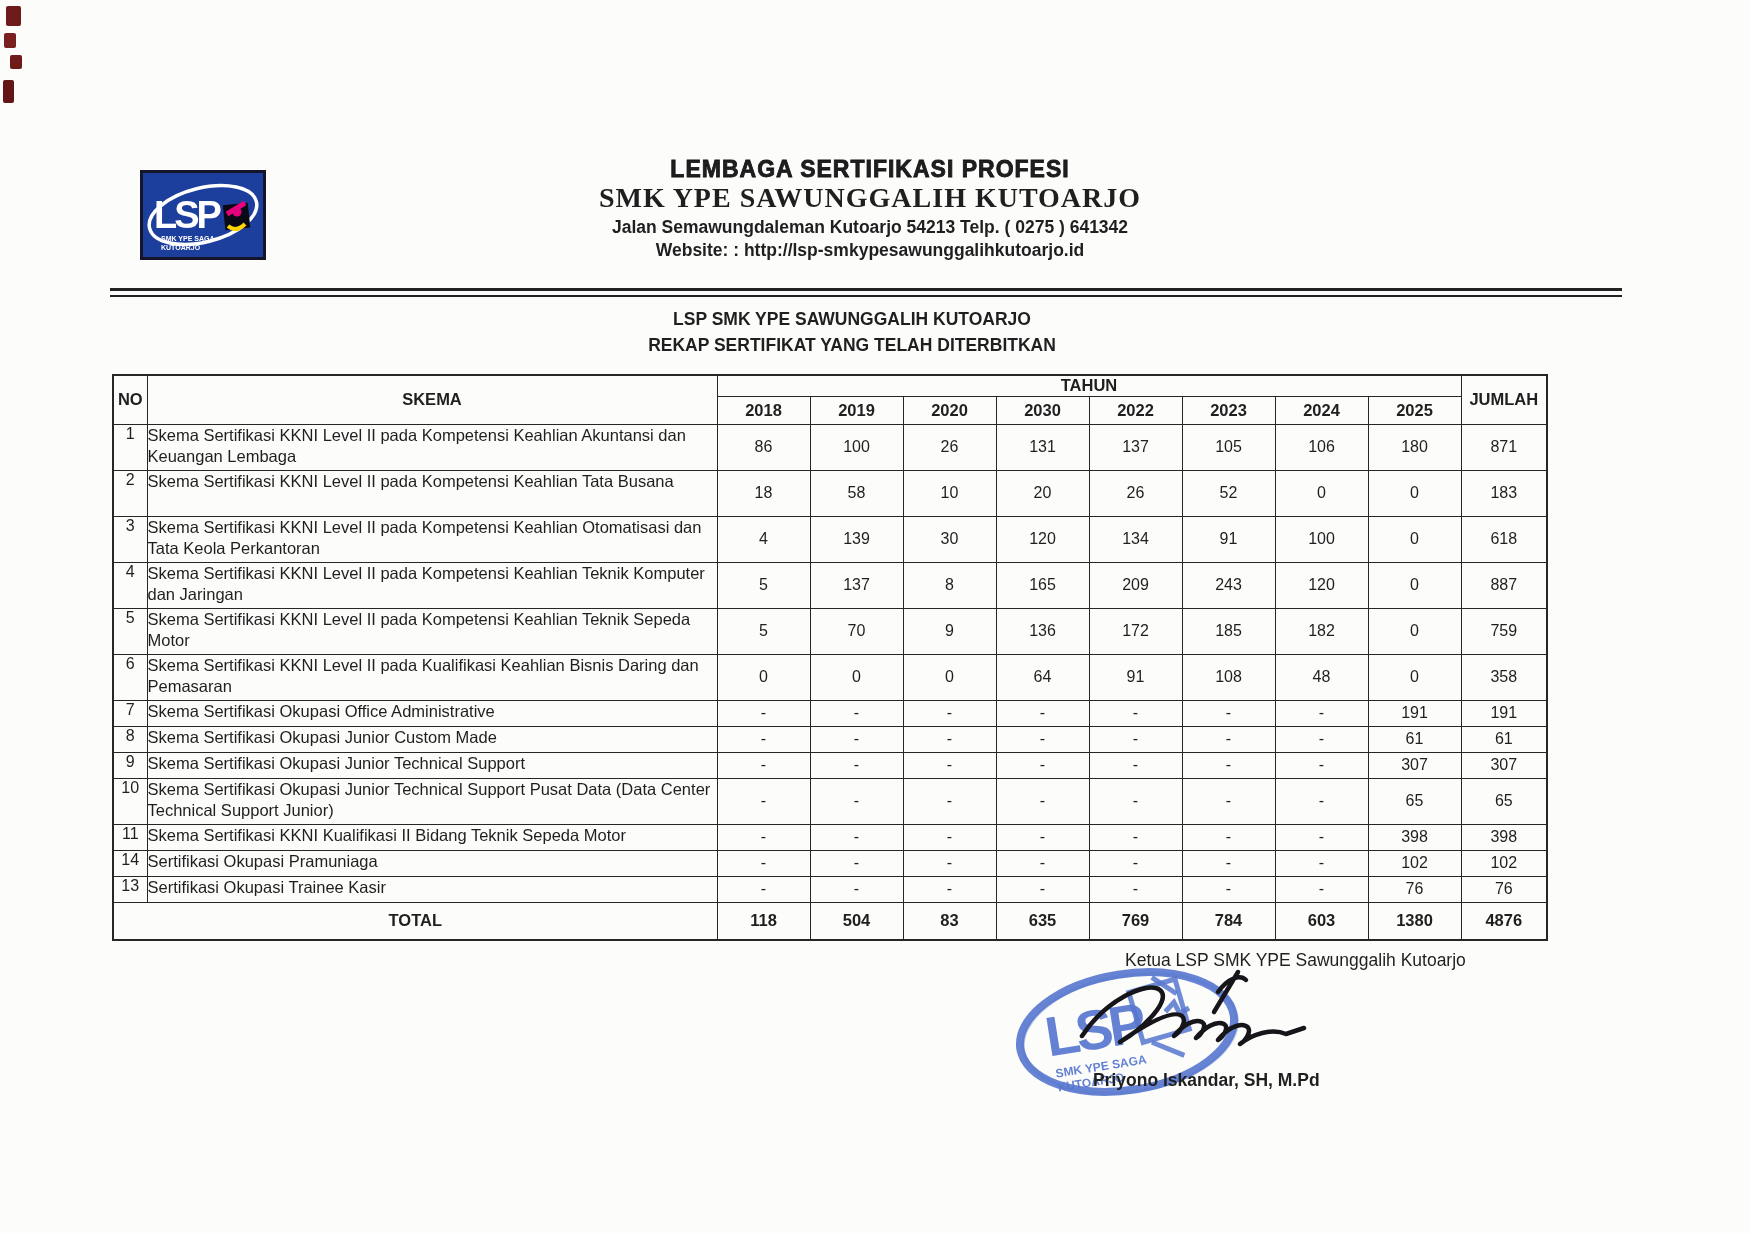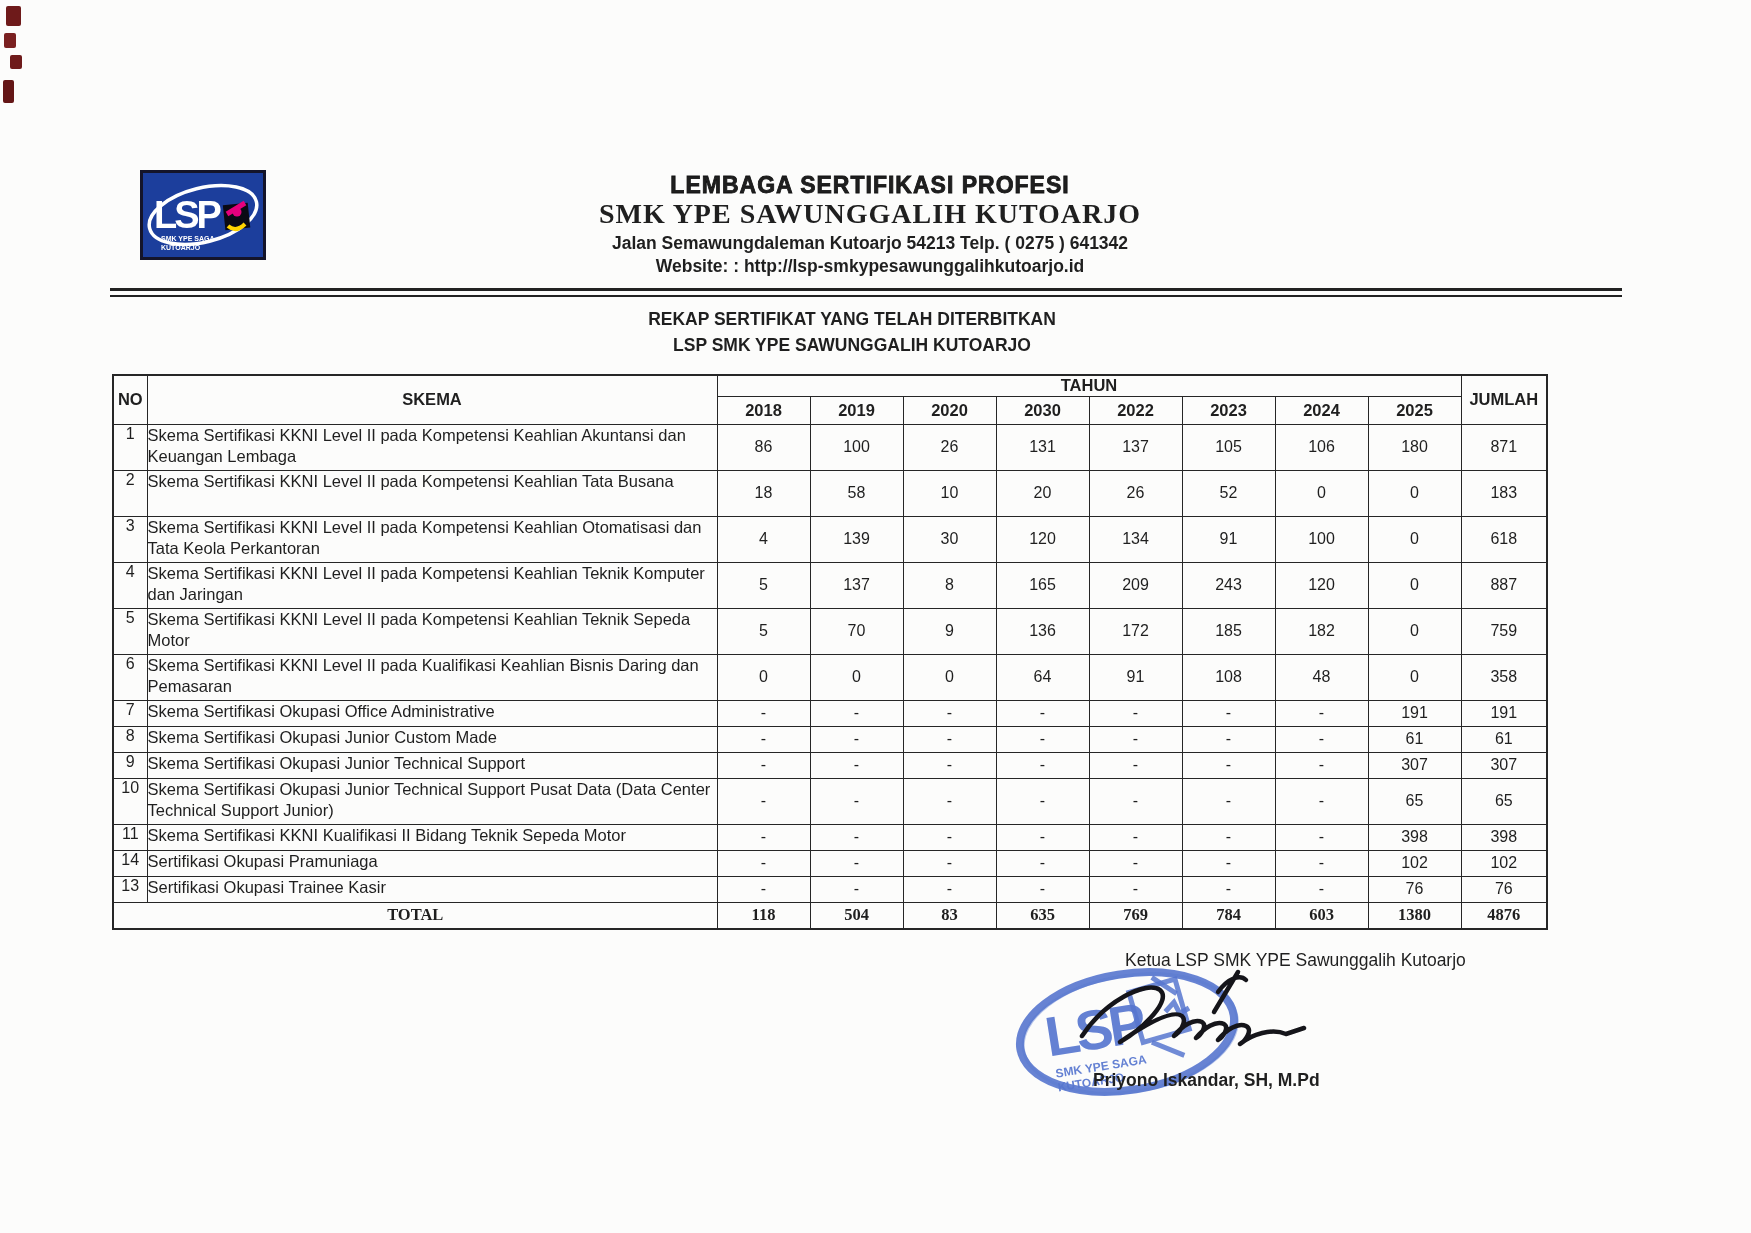--- a/index.html
+++ b/index.html
@@ -11,21 +11,21 @@
   }
   
   .scan-mark{position:absolute;background:#6e1a1a;border-radius:2px;}
   .m1{left:6px;top:6px;width:15px;height:20px;}
   .m2{left:4px;top:33px;width:12px;height:15px;background:#7a2020;}
   .m3{left:10px;top:55px;width:12px;height:14px;}
   .m4{left:3px;top:80px;width:11px;height:23px;background:#641616;}
 
   
   .logo{position:absolute;left:140px;top:170px;width:126px;height:90px;}
-  .lh{position:absolute;left:430px;top:156px;width:880px;text-align:center;margin-top:16px;}
+  .lh{position:absolute;left:430px;top:156px;width:880px;text-align:center;}
   .lh-1{font-size:23px;font-weight:bold;letter-spacing:1px;line-height:26px;
         -webkit-text-stroke:0.8px #111;}
   .lh-2{font-family:"Liberation Serif",serif;font-size:28px;font-weight:bold;letter-spacing:1px;line-height:31px;}
   .lh-3{font-size:17.5px;font-weight:bold;line-height:24px;margin-top:2px;}
   .lh-4{font-size:17.5px;font-weight:bold;line-height:23px;}
   .lh-5{font-size:17.5px;font-weight:bold;line-height:23px;}
   .double-rule{position:absolute;left:110px;top:288px;width:1512px;height:4px;
     border-top:3px solid #222;border-bottom:2px solid #222;}
 
   .doc-title{position:absolute;left:112px;top:306px;width:1480px;text-align:center;
@@ -38,21 +38,21 @@
   table.rekap th,table.rekap td{border:1.5px solid #262626;padding:0;}
   table.rekap th{font-weight:bold;font-size:16.5px;text-align:center;}
   .hr1{height:21px;}
   .hr2 th{height:27px;font-size:17px;}
   .c-no{text-align:center;vertical-align:top;font-size:16px;padding-top:2px;}
   .c-skema{text-align:left;vertical-align:top;padding:1px 4px 1px 6px;
     font-size:16.5px;line-height:21px;}
   .c-num{text-align:center;vertical-align:middle;font-size:16px;}
   .row-tall{height:46px;}
   .row-short{height:26px;}
-  .total-row{height:27px;font-family:Liberation Serif, serif;}
+  .total-row{height:38px;}
   .total-row td{font-weight:bold;font-size:16.5px;text-align:center;vertical-align:middle;}
 
   
   .sig-title{position:absolute;left:1093px;top:950px;font-size:17.5px;margin-left:32px;}
   .sig-name{position:absolute;left:1093px;top:1070px;font-size:17.5px;font-weight:bold;}
   .stamp{position:absolute;left:1010px;top:960px;opacity:.87;}
   .scribble{position:absolute;left:1068px;top:968px;}
 </style>
 </head>
 <body>
@@ -81,22 +81,22 @@
 <div class="lh">
   <div class="lh-1">LEMBAGA SERTIFIKASI PROFESI</div>
   <div class="lh-2">SMK YPE SAWUNGGALIH KUTOARJO</div>
   <div class="lh-3">Jalan Semawungdaleman Kutoarjo 54213 Telp. ( 0275 ) 641342</div>
   <div class="lh-5">Website: : http://lsp-smkypesawunggalihkutoarjo.id</div>
 </div>
 
 <div class="double-rule"></div>
 
 <div class="doc-title">
+  <div>LSP SMK YPE SAWUNGGALIH KUTOARJO</div>
   <div>REKAP SERTIFIKAT YANG TELAH DITERBITKAN</div>
-  <div>LSP SMK YPE SAWUNGGALIH KUTOARJO</div>
 </div>
 
 <table class="rekap">
   <colgroup>
     <col style="width:34px">
       <col style="width:570px">
     <col style="width:93px">
       <col style="width:93px">
       <col style="width:93px">
       <col style="width:93px">

